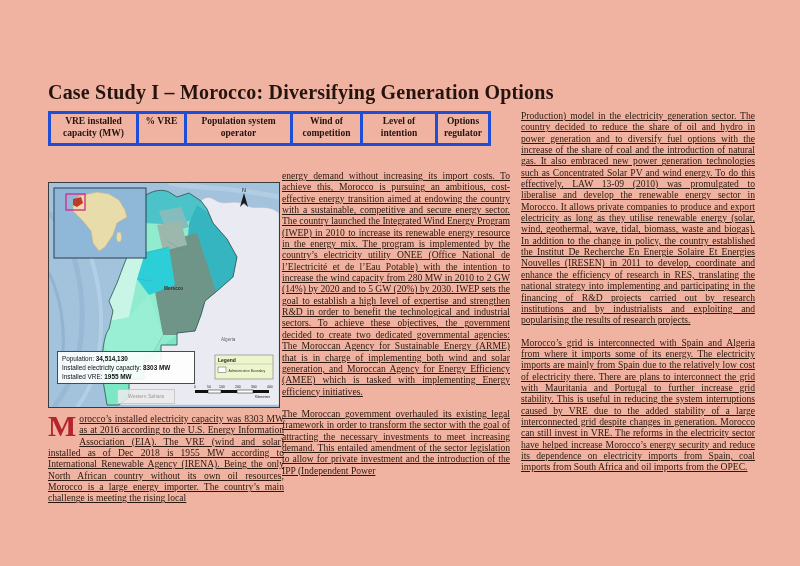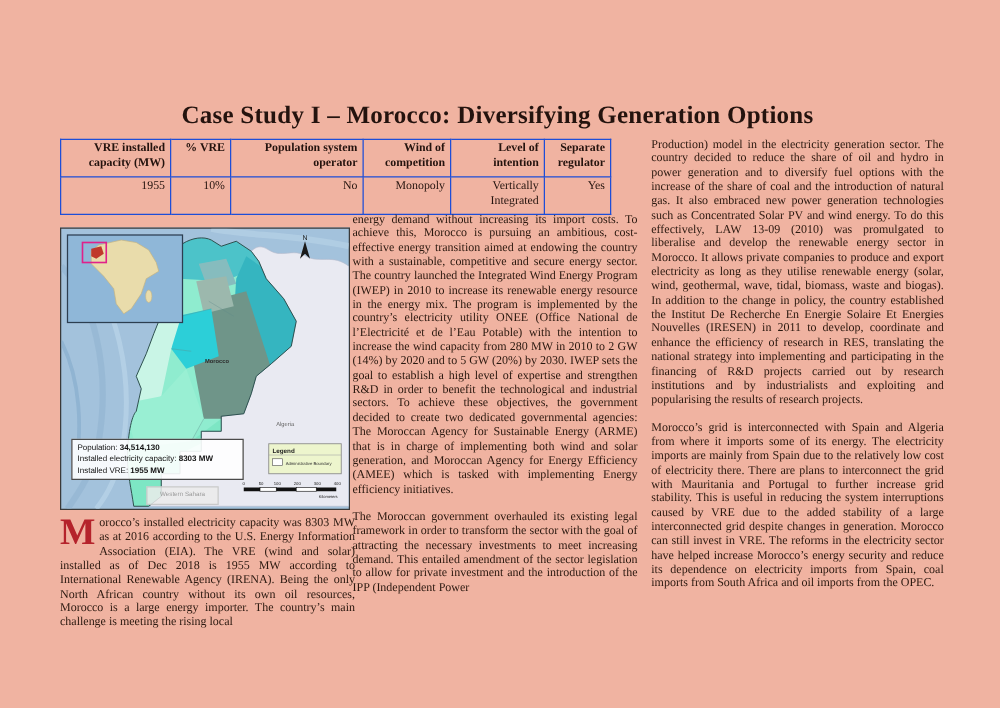--- a/index.html
+++ b/index.html
@@ -4,37 +4,37 @@
 <style>
   html,body{margin:0;padding:0;}
   body{
     width:800px;height:566px;position:relative;overflow:hidden;
     background:#f0b3a1;
     font-family:"Liberation Serif",serif;
     color:#271712;
   }
   .page-title{
     position:absolute;left:48px;top:68px;width:700px;
-    font-size:20px;font-weight:bold;color:#24130e;letter-spacing:.2px;text-align:center;
+    font-size:20px;font-weight:bold;color:#24130e;letter-spacing:.2px;
   }
   table.vre{
     position:absolute;left:48px;top:111px;width:440px;
     border-collapse:collapse;table-layout:fixed;
     font-size:9.5px;line-height:11.5px;color:#24130e;
   }
   table.vre th,table.vre td{
-    border:1px solid #1d4ed8;padding:2px 4px 4px;vertical-align:top;text-align:right;
+    border:3px solid #1d4ed8;padding:2px 4px 4px;vertical-align:top;text-align:center;
     font-weight:normal;
   }
   table.vre th{font-weight:bold;}
   .body-col{
     position:absolute;text-align:justify;
     font-size:9.6px;line-height:11.35px;color:#2a180f;
   }
-  .body-col p{margin:0;}
+  .body-col p{margin:0;text-decoration:underline;}
   .body-col p + p{margin-top:11px;}
   #col1{left:48px;top:182px;width:236px;}
   #col1 .colpara{margin-top:5px;}
   #col2{left:282px;top:170px;width:228px;}
   #col3{left:521px;top:110px;width:234px;}
   .dropcap{
     float:left;font-size:30px;line-height:23px;font-weight:bold;
     color:#b5232b;padding:1px 3px 0 0;
   }
   .map-frame{
@@ -69,29 +69,21 @@
       <col style="width:75px">
       <col style="width:53px">
   </colgroup>
   <tbody>
       <tr>
     <th>VRE installed capacity (MW)</th>
     <th>% VRE</th>
     <th>Population system operator</th>
     <th>Wind of competition</th>
     <th>Level of intention</th>
-    <th>Separate regulator</th>
-  </tr>
-  <tr>
-    <td>1955</td>
-    <td>10%</td>
-    <td>No</td>
-    <td>Monopoly</td>
-    <td>Vertically Integrated</td>
-    <td>Yes</td>
+    <th>Options regulator</th>
   </tr>
 </tbody>
   </table>
 
 <div id="col1" class="body-col">
 
   <div class="map-frame">
     <svg width="230" height="224" viewBox="0 0 230 224">
 
       <g>

